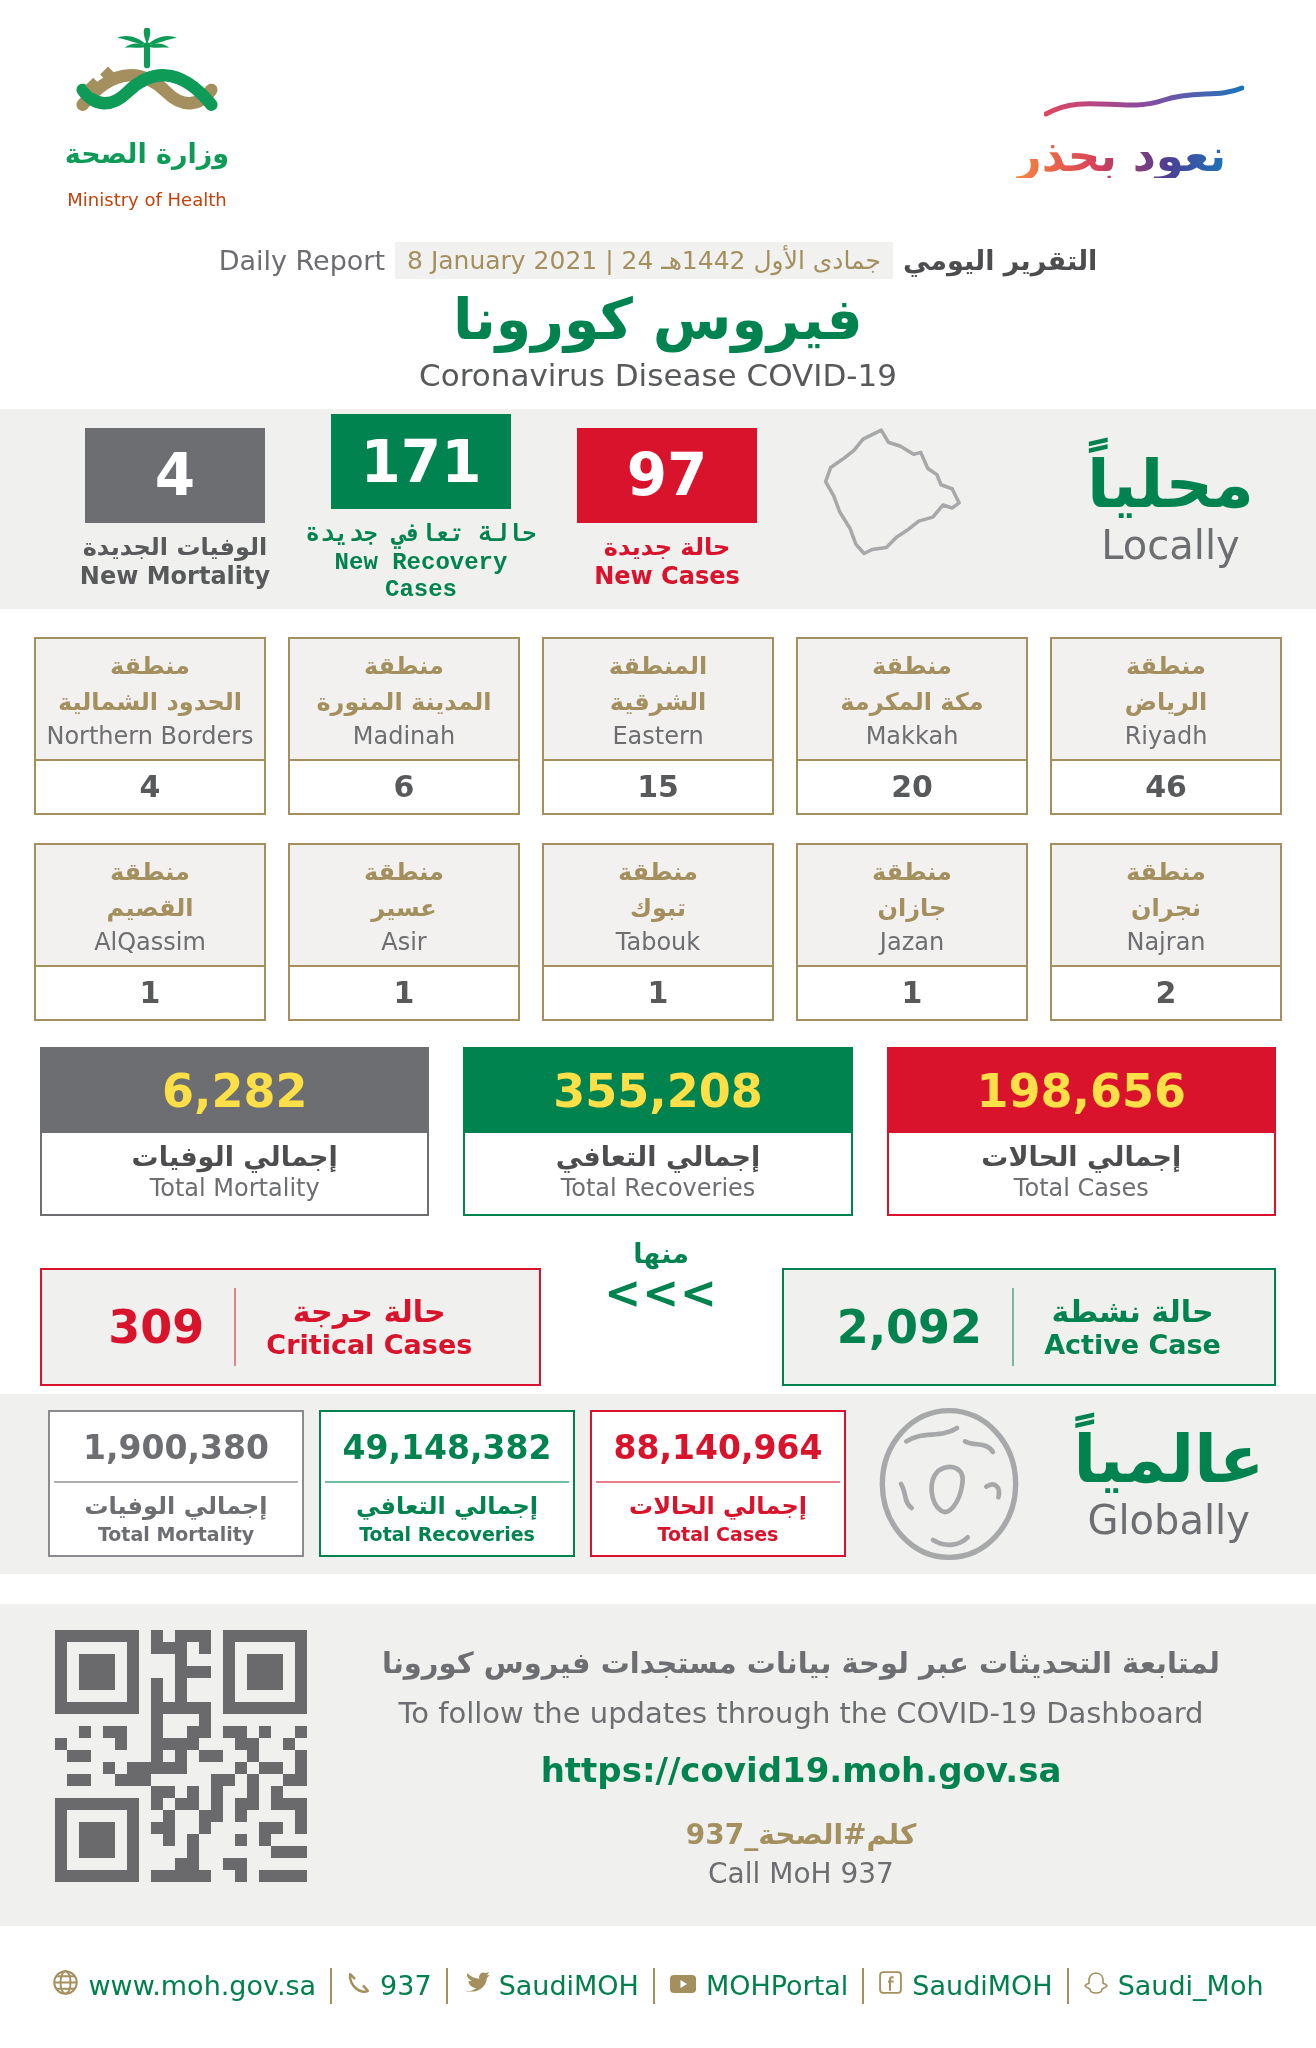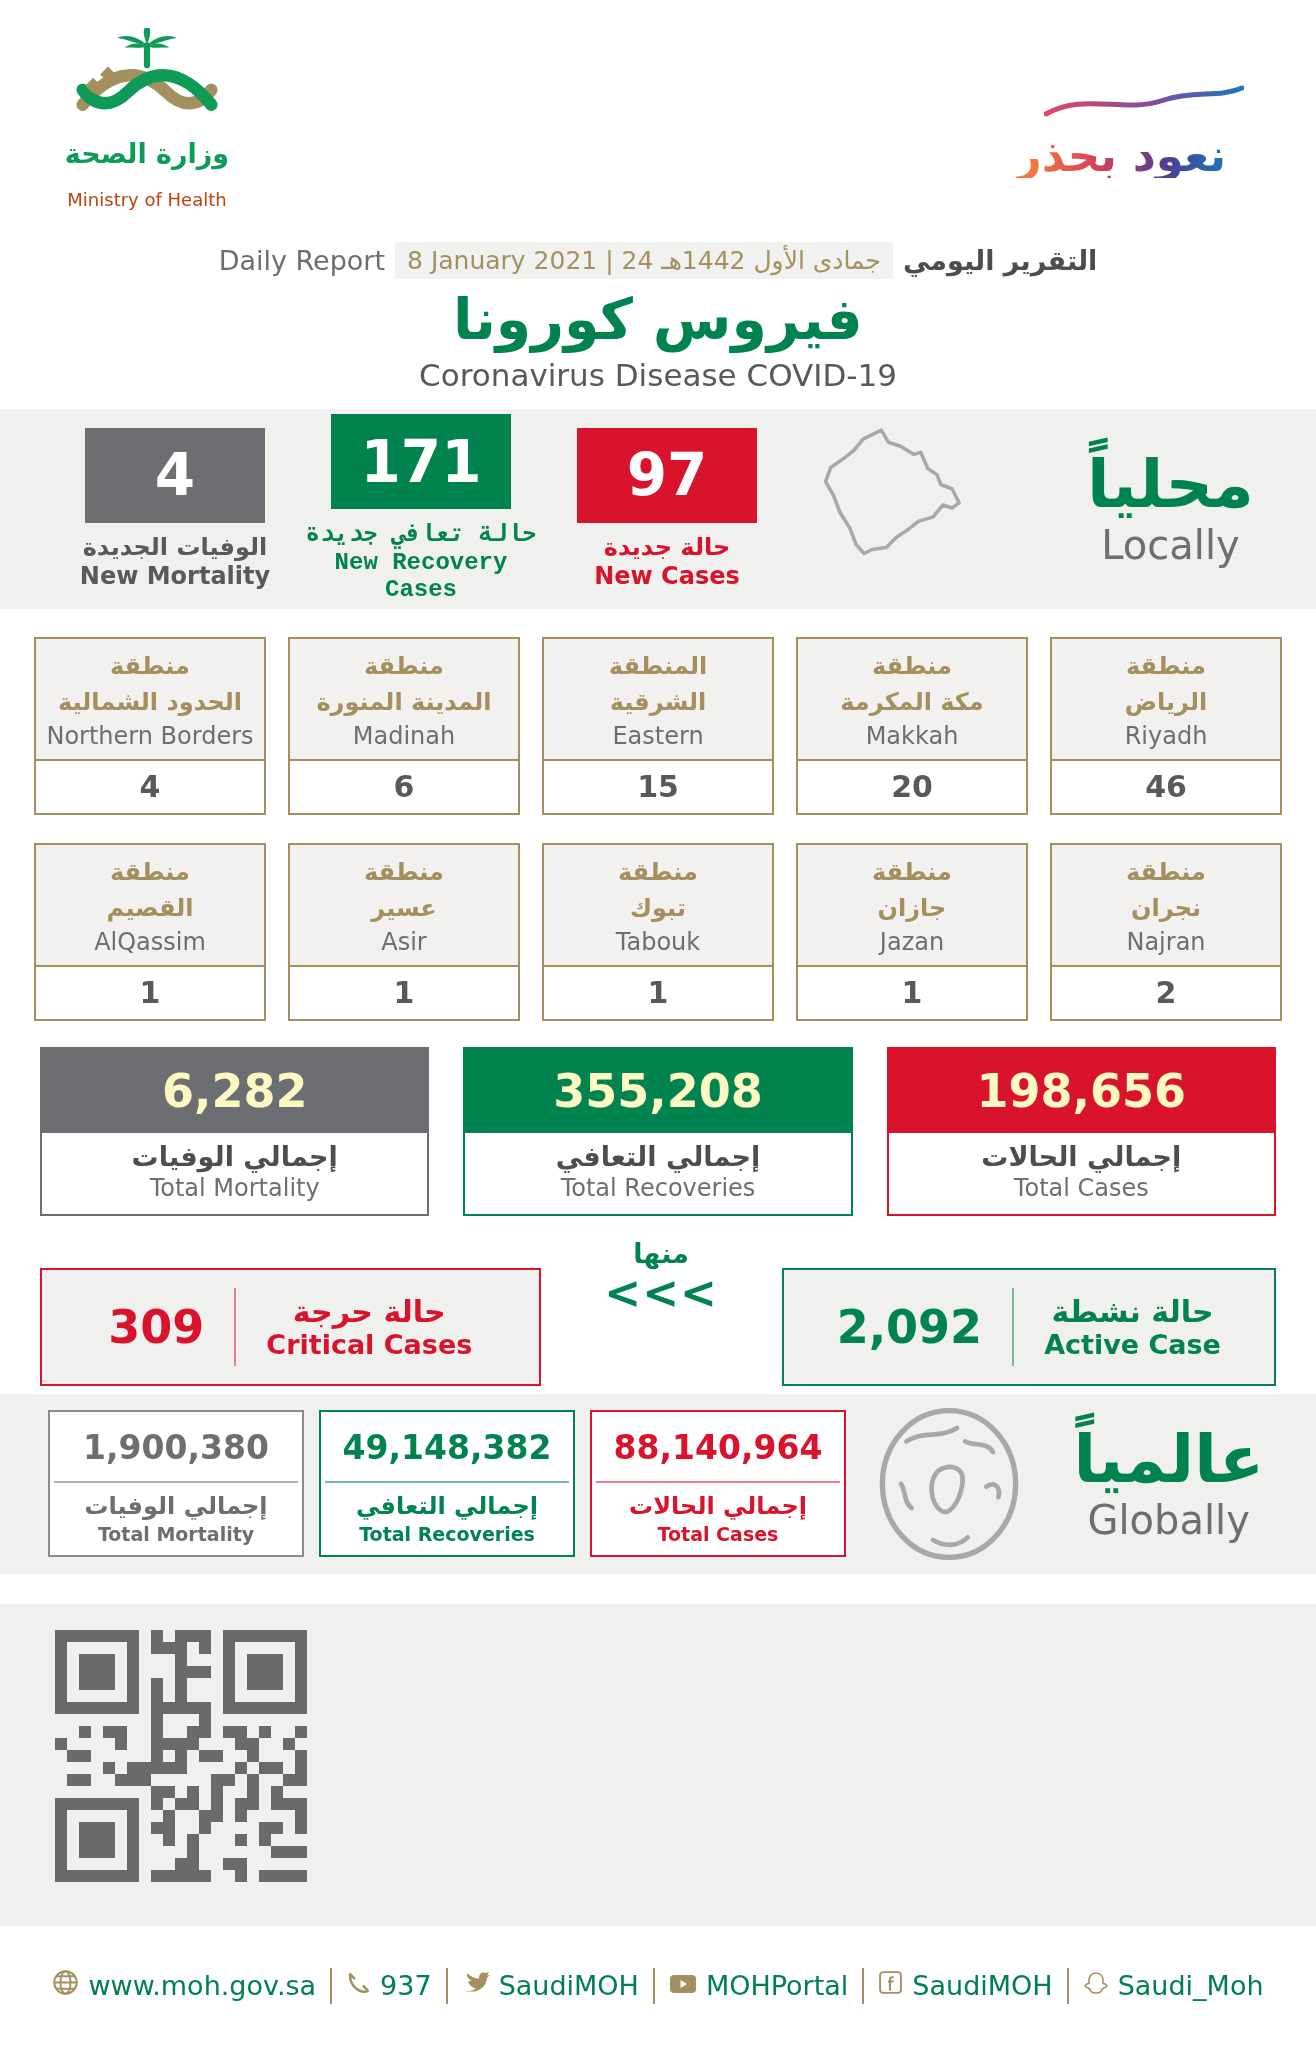--- a/index.html
+++ b/index.html
@@ -59,21 +59,21 @@
                text-align:center; direction:rtl; }
   .region-en { color:#6D6E71; font-size:24px; margin-top:2px; }
   .region-val { height:52px; display:flex; align-items:center; justify-content:center;
                 font-size:30px; font-weight:700; color:#58595B; }
 
   
   .totals { display:flex; justify-content:space-between; padding:0 40px; margin-top:26px; }
   .tcard { width:31.5%; border:2px solid; text-align:center; }
   .b-gray { border-color:#6D6E71; } .b-green { border-color:#00834E; } .b-red { border-color:#D8132B; }
   .tcard-head { height:84px; display:flex; align-items:center; justify-content:center;
-                color:#fef9c3; font-size:46px; font-weight:700; }
+                color:#fde047; font-size:46px; font-weight:700; }
   .tcard-body { background:#fff; padding:8px 4px 12px; }
   .tcard-ar { font-size:27px; font-weight:700; color:#4D4D4F; direction:rtl; }
   .tcard-en { font-size:24px; color:#6D6E71; margin-top:2px; }
 
   
   .breakdown { display:flex; justify-content:space-between; align-items:center; padding:0 40px; margin-top:52px; }
   .bcard { background:#F0F0EE; border:2px solid; height:118px; display:flex; align-items:center;
            justify-content:center; gap:30px; }
   .bcard.critical { width:40.5%; border-color:#D8132B; color:#D8132B; }
   .bcard.active   { width:40.0%; border-color:#00834E; color:#00834E; }
@@ -498,20 +498,29 @@
             <rect x="12" y="12" width="60" height="60" fill="#F0F0EE"></rect>
             <rect x="24" y="24" width="36" height="36" fill="#6A6A6D"></rect>
             <rect x="168" y="0" width="84" height="84" fill="#6A6A6D"></rect>
             <rect x="180" y="12" width="60" height="60" fill="#F0F0EE"></rect>
             <rect x="192" y="24" width="36" height="36" fill="#6A6A6D"></rect>
             <rect x="0" y="168" width="84" height="84" fill="#6A6A6D"></rect>
             <rect x="12" y="180" width="60" height="60" fill="#F0F0EE"></rect>
             <rect x="24" y="192" width="36" height="36" fill="#6A6A6D"></rect>
           </svg>
       </div>
+      <div class="dash">
+        <div class="dash-ar">لمتابعة التحديثات عبر لوحة بيانات مستجدات فيروس كورونا</div>
+        <div class="dash-en">To follow the updates through the COVID-19 Dashboard</div>
+        <div class="dash-url">https://covid19.moh.gov.sa</div>
+        <div class="call">
+          <div class="call-ar">كلم#الصحة_937</div>
+          <div class="call-en">Call MoH 937</div>
+        </div>
+      </div>
     </div>
   </div>
 
   <div class="site-footer">
     <div class="f-item">
       <span>
         <svg width="27" height="27" viewBox="0 0 24 24" fill="none" stroke="#A3905E" stroke-width="1.7">
           <circle cx="12" cy="12" r="10"></circle>
             <ellipse cx="12" cy="12" rx="4.5" ry="10"></ellipse>
             <path d="M2 12 H22 M3.5 6.5 H20.5 M3.5 17.5 H20.5"></path>

